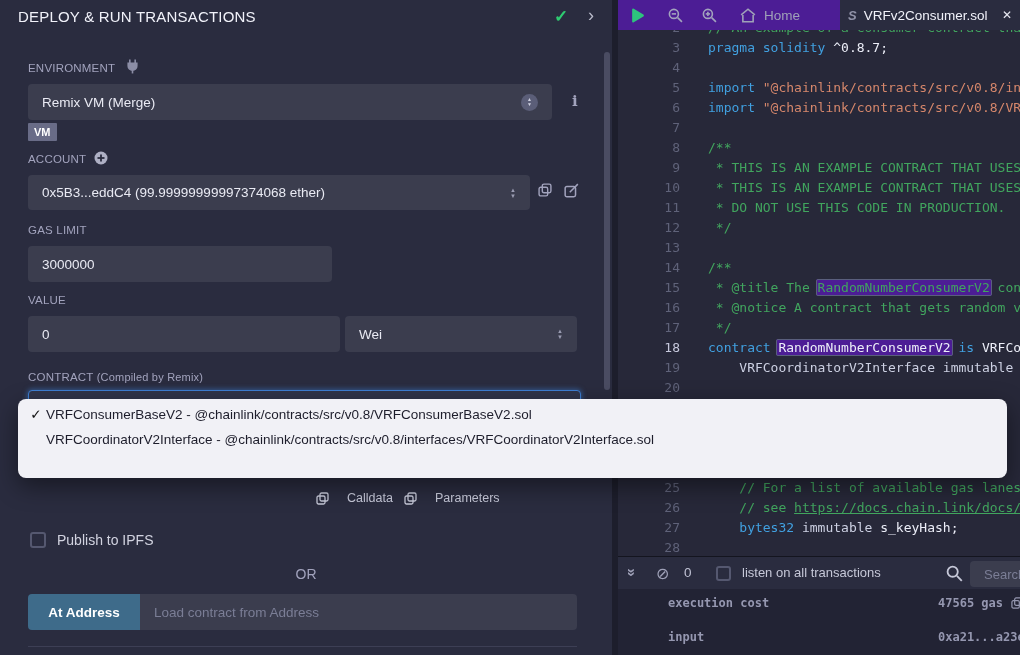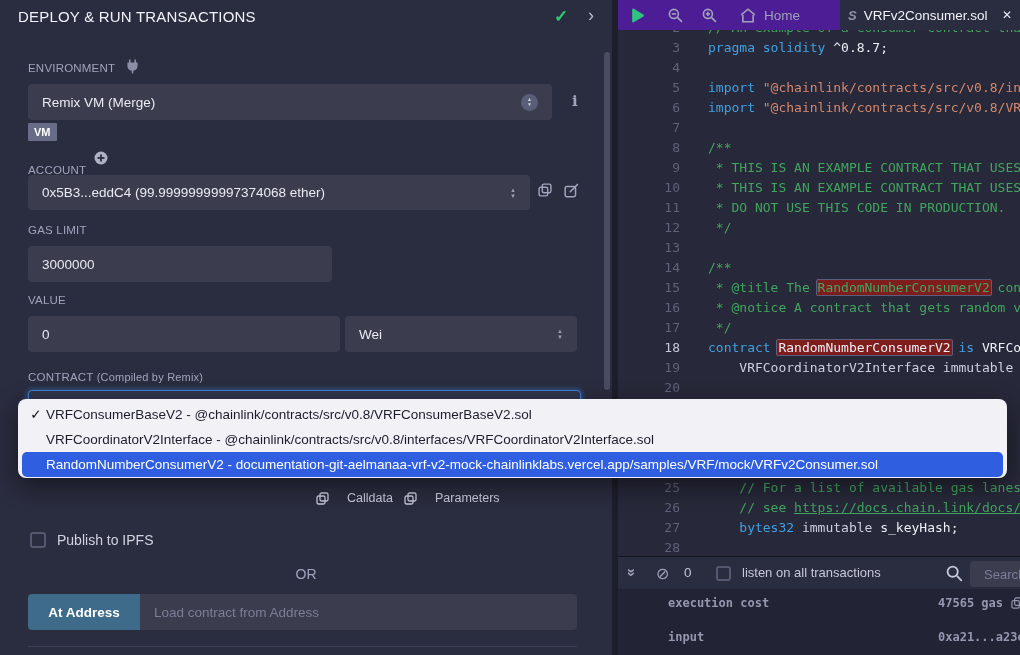--- a/index.html
+++ b/index.html
@@ -54,21 +54,21 @@
   
   .editor{left:618px;top:0;width:402px;height:556px;background:#272839;z-index:1;overflow:hidden;}
   .code-lines{position:absolute;left:0;top:18px;width:600px;
               font-family:"DejaVu Sans Mono",monospace;font-size:13px;line-height:20px;}
   .code-line{display:flex;height:20px;white-space:pre;}
   .ln{width:62px;text-align:right;color:#5f6279;flex:0 0 62px;}
   .ln-active{color:#c7c9dd;}
   .code{margin-left:28px;white-space:pre;}
   .tk-kw{color:#41a0e0;} .tk-str{color:#d6876b;} .tk-cm{color:#41a55e;}
   .tk-pl{color:#ccd0e2;} .tk-wh{color:#eceef8;}
-  .tk-hl{background:#7f1d1d;border:1px solid #5a5f7d;border-radius:2px;padding:0 1px;margin:0 -2px;}
+  .tk-hl{background:#4c1d95;border:1px solid #5a5f7d;border-radius:2px;padding:0 1px;margin:0 -2px;}
   .tk-u{text-decoration:underline;}
 
   
   .tabbar{left:618px;top:0;width:402px;height:30px;background:#4c1d95;z-index:3;}
   .tab-home{left:122px;top:0;height:30px;display:flex;align-items:center;gap:8px;color:#9fa1b8;font-size:13.5px;}
   .tab-active{left:222px;top:0;width:180px;height:30px;background:#2a2c3f;display:flex;align-items:center;
               padding:0 8px;box-sizing:border-box;gap:7px;color:#f1f2fa;font-size:13.5px;}
   .sol-icon{color:#9092a8;font-weight:bold;font-size:13px;font-style:italic;}
   .tab-close{margin-left:auto;color:#e8e9f2;font-size:12px;}
 
@@ -209,21 +209,21 @@
     <div class="abs selbox" style="left:28px;top:84px;width:524px;height:36px;">
       <span>Remix VM (Merge)</span>
       <span class="caret-circle">
         <span>▲</span>
           <span>▼</span>
       </span>
     </div>
     <span class="abs info-i" style="left:572px;top:92px;">i</span>
     <span class="abs vm-badge">VM</span>
 
-    <span class="abs lbl" style="left:28px;top:164px;">ACCOUNT</span>
+    <span class="abs lbl" style="left:28px;top:153px;">ACCOUNT</span>
     <span class="abs" style="left:94px;top:151px;">
       <svg width="14" height="14" viewBox="0 0 14 14">
           <circle cx="7" cy="7" r="6.5" fill="#aeb0c4"></circle>
         <line x1="3.5" y1="7" x2="10.5" y2="7" stroke="#2a2c3f" stroke-width="1.8"></line>
         <line x1="7" y1="3.5" x2="7" y2="10.5" stroke="#2a2c3f" stroke-width="1.8"></line>
         </svg>
     </span>
     <div class="abs selbox" style="left:28px;top:175px;width:502px;height:35px;">
       <span>0x5B3...eddC4 (99.99999999997374068 ether)</span>
       <span class="caret-stack">
@@ -285,16 +285,15 @@
 
     <button class="abs at-btn">At Address</button>
     <input class="abs field at-input" placeholder="Load contract from Address" style="">
     <div class="abs divider"></div>
     <div class="abs scroll-thumb"></div>
   </div>
 
   <div class="abs dropdown">
       <div class="dd-row"><span class="dd-check">✓</span><span>VRFConsumerBaseV2 - @chainlink/contracts/src/v0.8/VRFConsumerBaseV2.sol</span></div>
       <div class="dd-row"><span>VRFCoordinatorV2Interface - @chainlink/contracts/src/v0.8/interfaces/VRFCoordinatorV2Interface.sol</span></div>
-      <div class="dd-row dd-hl"><span>RandomNumberConsumerV2 - documentation-git-aelmanaa-vrf-v2-mock-chainlinklabs.vercel.app/samples/VRF/mock/VRFv2Consumer.sol</span></div>
     </div>
 
 </div>
 
 </body></html>

